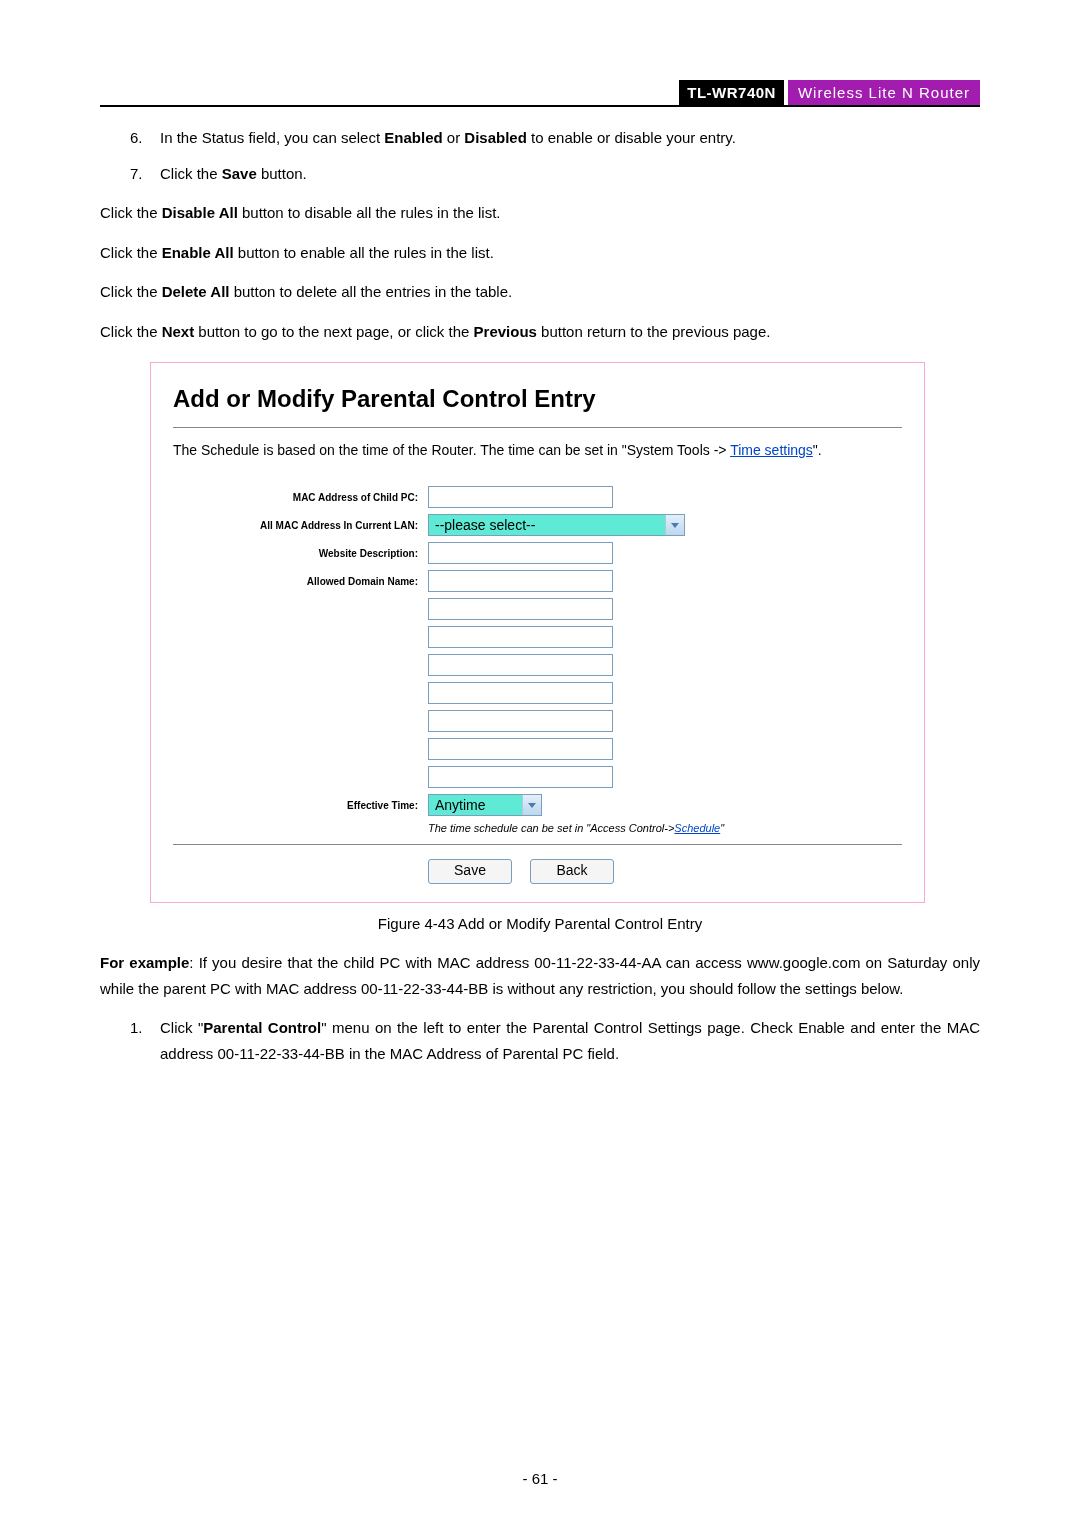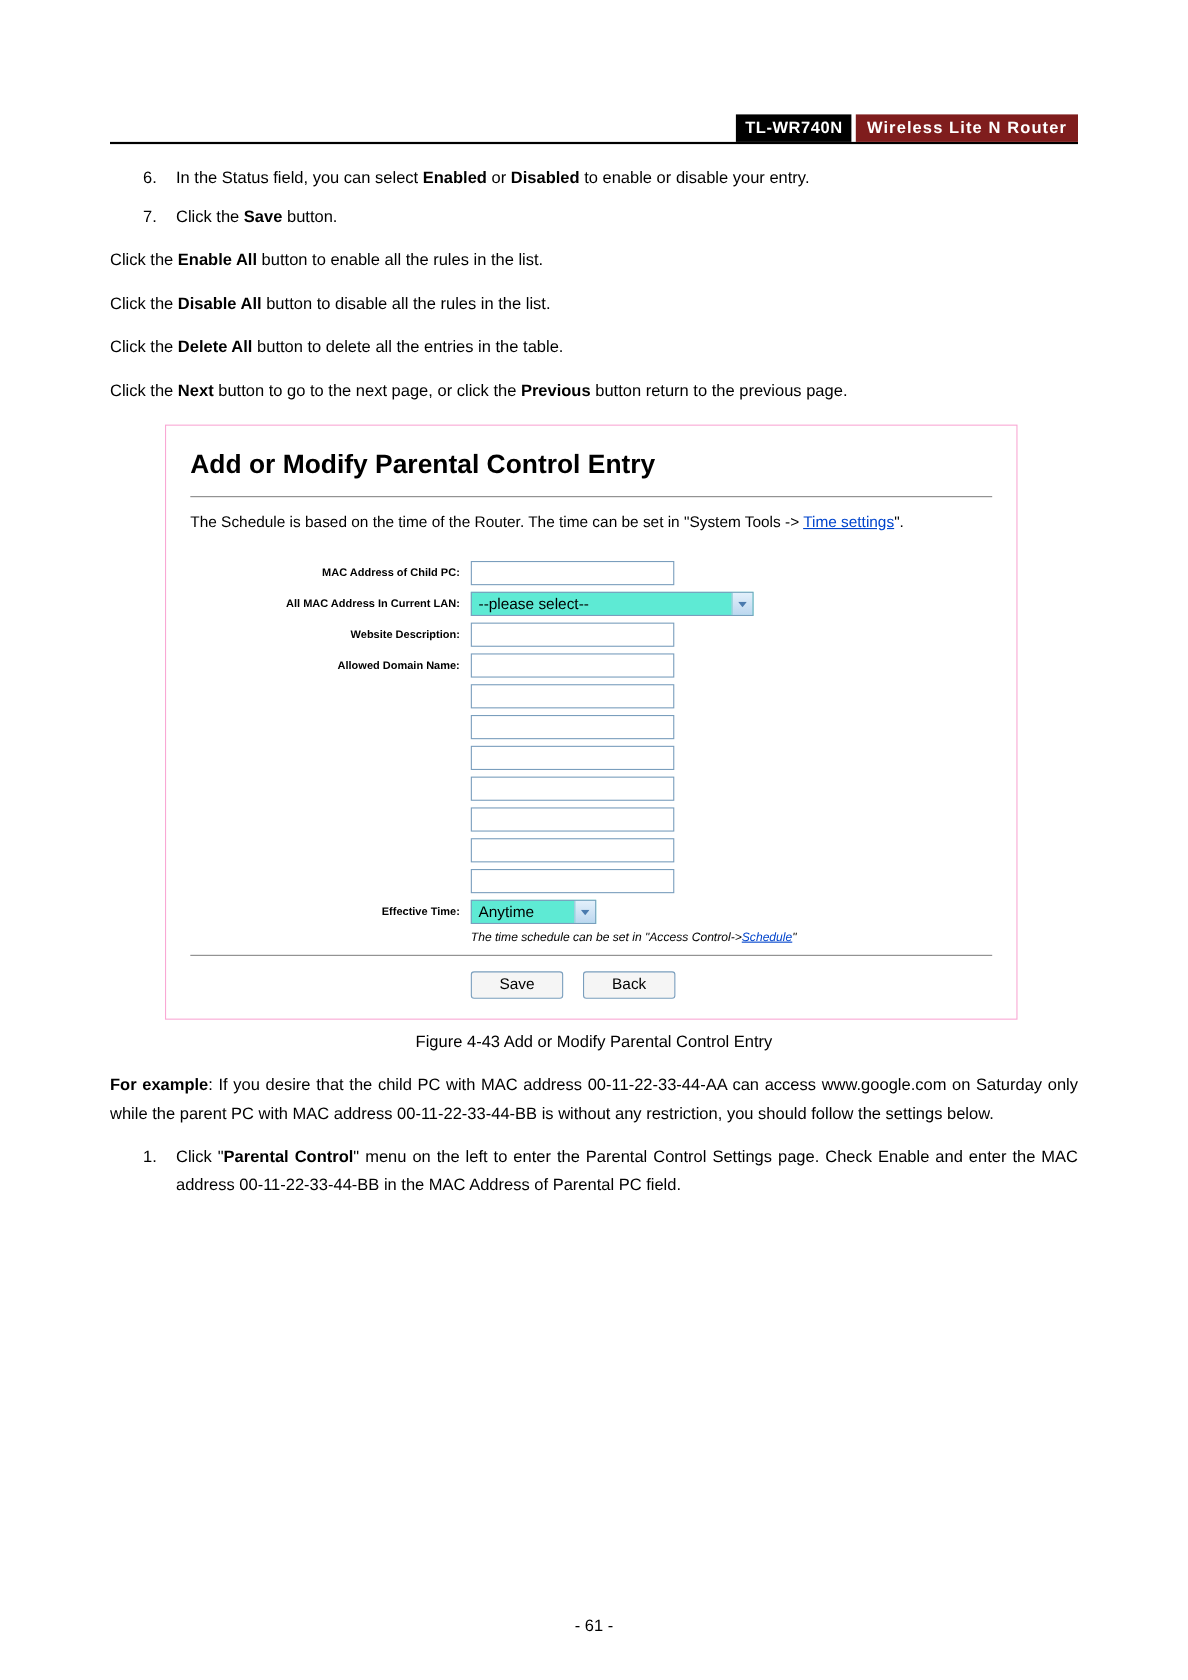--- a/index.html
+++ b/index.html
@@ -7,42 +7,42 @@
     padding: 0;
     font-family: Arial, Helvetica, sans-serif;
     font-size: 15px;
     color: #000;
     background: #fff;
   }
   .page {
     width: 1080px;
     height: 1527px;
     box-sizing: border-box;
-    padding: 104px 100px 30px 100px;
+    padding: 80px 100px 30px 100px;
     position: relative;
   }
   .header-bar {
     display: flex;
     justify-content: flex-end;
     border-bottom: 2.5px solid #000;
     padding-bottom: 0;
     margin-bottom: 18px;
   }
   .header-model {
     background: #000;
     color: #fff;
     font-weight: bold;
     padding: 4px 8px;
     font-size: 15px;
     letter-spacing: 0.5px;
   }
   .header-desc {
-    background: #7f1d1d;
+    background: #a21caf;
     color: #fff;
-    font-weight: bold;
+    font-weight: normal;
     padding: 4px 10px;
     font-size: 15px;
     margin-left: 4px;
     letter-spacing: 1px;
     text-align: right;
   }
 
   .ol-step {
     display: flex;
     margin: 6px 0 10px 30px;
@@ -193,24 +193,24 @@
     </div>
   </div>
   <div class="ol-step">
     <div class="ol-num">7.</div>
     <div>
       <span>Click the </span><span class="bold">Save</span><span> button.</span>
     </div>
   </div>
 
   <div class="para">
+    <span>Click the </span><span class="bold">Disable All</span><span> button to disable all the rules in the list.</span>
+  </div>
+  <div class="para">
     <span>Click the </span><span class="bold">Enable All</span><span> button to enable all the rules in the list.</span>
-  </div>
-  <div class="para">
-    <span>Click the </span><span class="bold">Disable All</span><span> button to disable all the rules in the list.</span>
   </div>
   <div class="para">
     <span>Click the </span><span class="bold">Delete All</span><span> button to delete all the entries in the table.</span>
   </div>
   <div class="para justify">
     <span>Click the </span><span class="bold">Next</span><span> button to go to the next page, or click the </span><span class="bold">Previous</span><span> button return to the previous page.</span>
   </div>
 
   <div class="figure-box">
     <div class="fig-title">Add or Modify Parental Control Entry</div>

